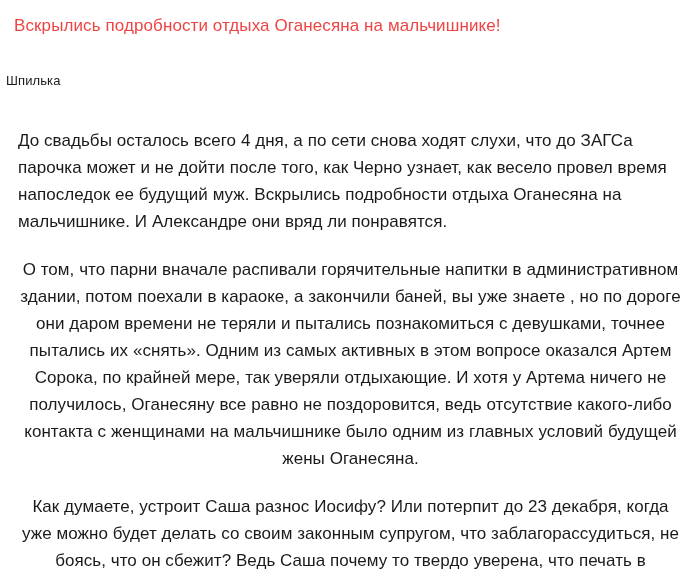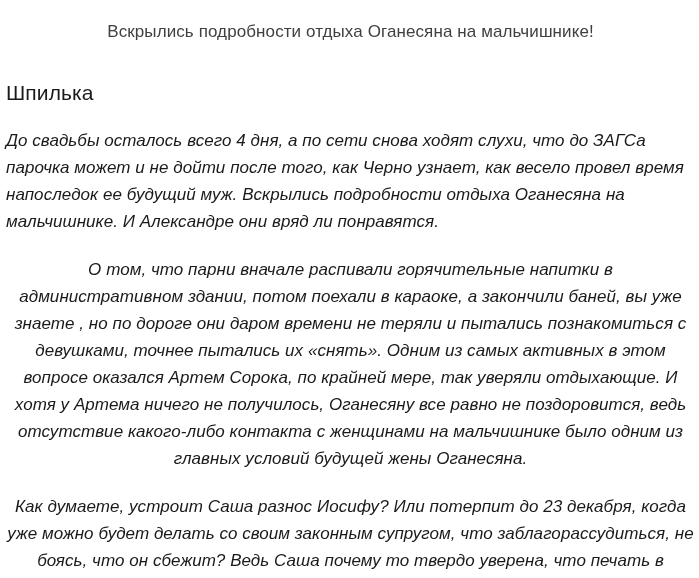--- a/index.html
+++ b/index.html
@@ -17,47 +17,45 @@
   }
   .article {
     box-sizing: border-box;
     width: 699px;
     padding: 4px 4px 0 6px;
   }
   .headline {
     font-size: 17px;
     line-height: 27px;
     font-weight: 400;
-    margin: 14px;
+    margin: 8px;
     padding: 0;
-    color: #404040;
+    color: #ef4444;
     letter-spacing: 0.1px;
-    text-align: center;
   }
   .byline {
-    font-size: 21px;
+    font-size: 13px;
     line-height: 27px;
     font-weight: 400;
     margin: 0;
     padding: 0;
     color: #1a1a1a;
     letter-spacing: 0.1px;
   }
   .spacer-sm { height: 20px; }
   .spacer-md { height: 21px; }
   .body-par {
     font-size: 17px;
     line-height: 27px;
-    margin: 0;
+    margin: 12px;
     padding: 0;
     color: #1a1a1a;
     text-align: left;
     letter-spacing: 0.05px;
     word-spacing: 0px;
-    font-style: italic;
   }
   .body-par + .body-par { margin-top: 21px; text-align: center; }
 </style>
 </head>
 <body>
 
 <div class="article">
 
   <h1 class="headline">Вскрылись подробности отдыха Оганесяна на мальчишнике!</h1>
 

